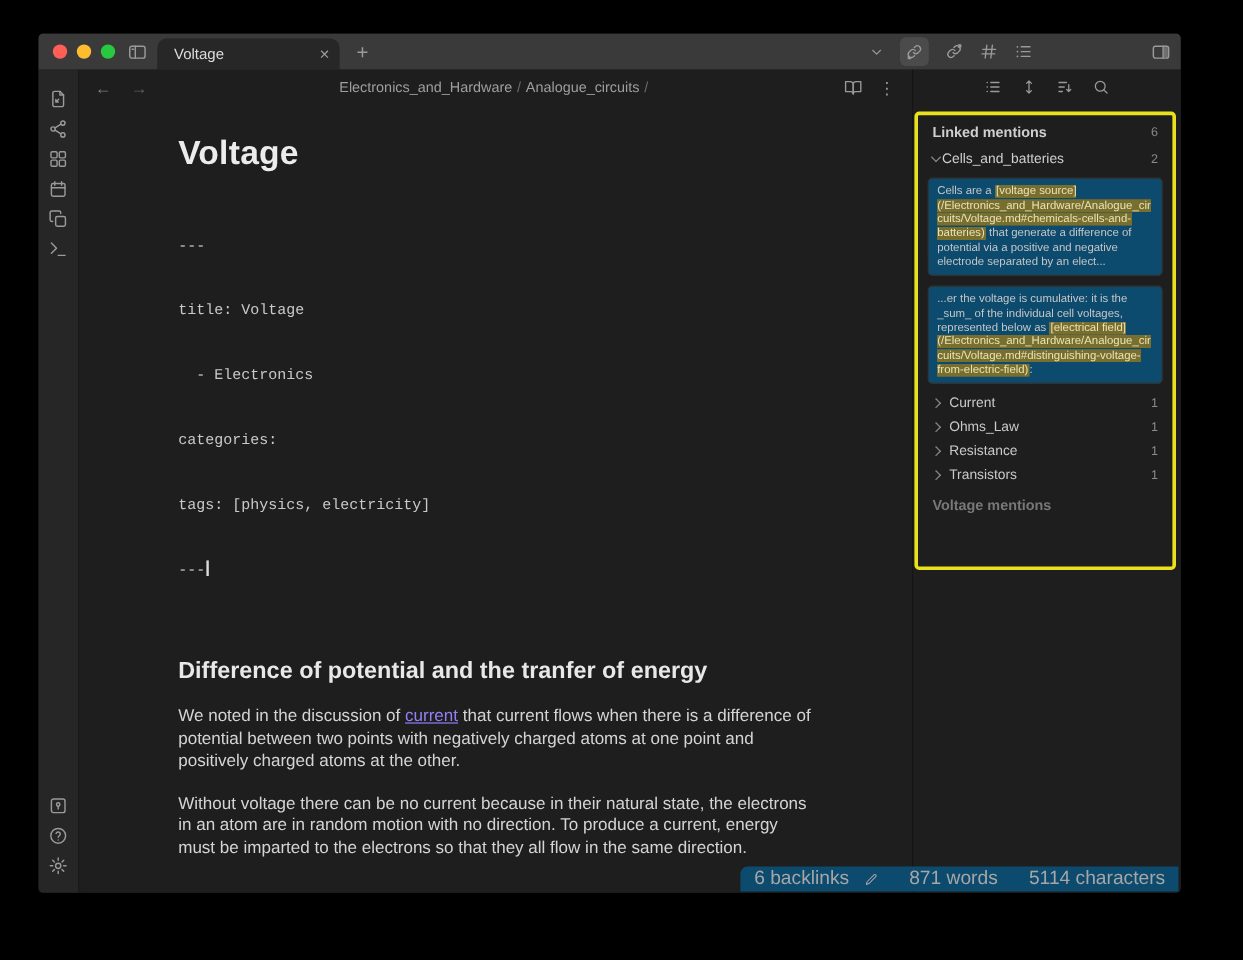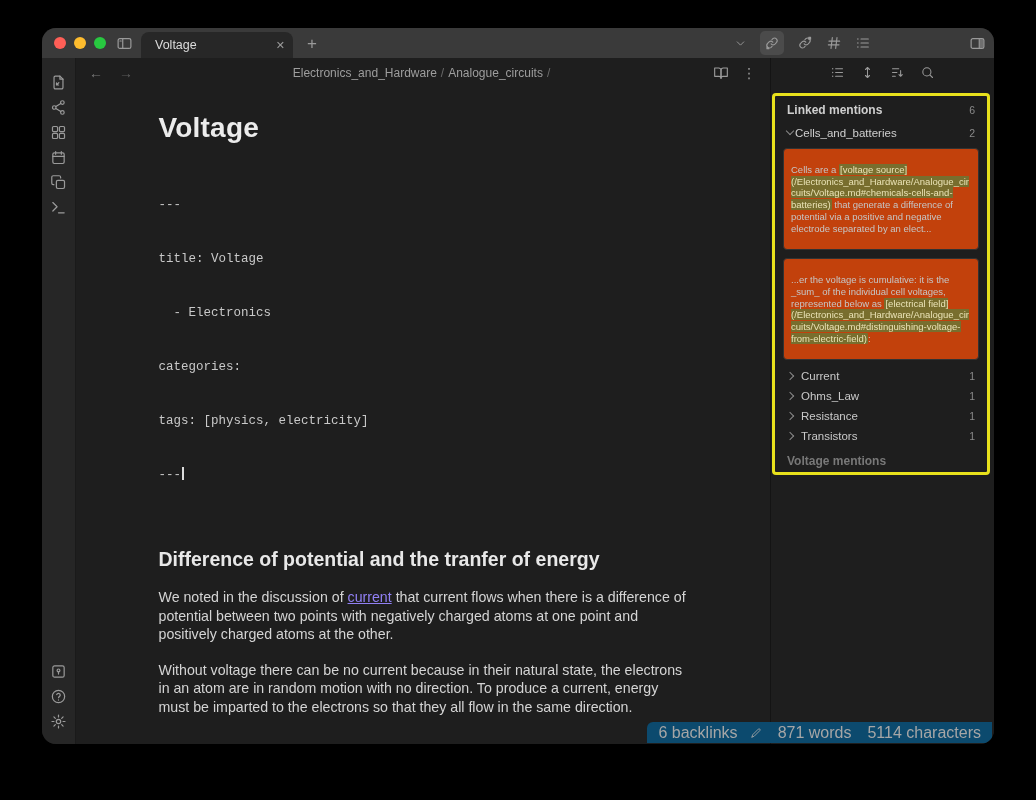--- a/index.html
+++ b/index.html
@@ -1,18 +1,18 @@
 <!DOCTYPE html>
 <html><head>
 <meta charset="utf-8">
 <style>
   html,body{margin:0;padding:0;width:1036px;height:800px;background:#000;overflow:hidden;
     font-family:"Liberation Sans",sans-serif;}
-  .window{position:absolute;left:42px;top:28px;width:952px;height:716px;background:#1e1e1e;
-    border-radius:14px;overflow:hidden;}
+  .window{position:absolute;left:32px;top:28px;width:952px;height:716px;background:#1e1e1e;
+    border-radius:4px;overflow:hidden;}
   
   .tabbar{position:absolute;top:0;left:0;right:0;height:30px;background:#3a3a3a;display:flex;align-items:center;}
   .traffic{display:flex;gap:8px;padding-left:12px;}
   .light{width:12px;height:12px;border-radius:50%;}
   .light.red{background:#ff5f57}.light.yellow{background:#febc2e}.light.green{background:#28c840}
   .tb-icon{display:flex;align-items:center;justify-content:center;color:#9a9a9a;}
   .tb-toggle-left{margin-left:10px;}
   .tab{margin-left:8px;width:152px;height:26px;align-self:flex-end;background:#272727;
     border-radius:8px 8px 0 0;display:flex;align-items:center;padding:0 8px 0 14px;box-sizing:border-box;}
   .tab-label{flex:1;font-size:12.5px;color:#dcdcdc;}
@@ -53,32 +53,32 @@
   .mentions{position:absolute;left:1px;top:35px;width:218px;height:382px;border:3px solid #e8e11c;
     border-radius:4px;box-sizing:border-box;padding-top:6px;overflow:hidden;}
   .bl-header{display:flex;align-items:center;padding:0 12px;height:15px;}
   .bl-header .lbl{font-size:12px;font-weight:700;color:#cfcfcf;}
   .bl-count{margin-left:auto;font-size:10.5px;color:#8a8a8a;}
   .bl-group{display:flex;align-items:center;gap:2px;padding:0 12px;height:15px;margin-top:8px;}
   .bl-group .lbl{font-size:11.5px;color:#cfcfcf;}
   .chev{width:5px;height:5px;border-right:1.4px solid #8a8a8a;border-bottom:1.4px solid #8a8a8a;flex:none;}
   .chev.down{transform:rotate(45deg);margin-top:-3px;}
   .chev.right{transform:rotate(-45deg);}
-  .bl-card{margin:8px 8px 0;background:#c2410c;border:1px solid #323232;border-radius:4px;
-    padding:15px 7px;font-size:9.5px;line-height:11.7px;color:#c6c6c6;overflow-wrap:anywhere;}
+  .bl-card{margin:8px 8px 0;background:#0c4a6e;border:1px solid #323232;border-radius:4px;
+    padding:5px 7px;font-size:9.5px;line-height:11.7px;color:#c6c6c6;overflow-wrap:anywhere;}
   .hl{background:#786e2e;color:#eae3b6;padding:0 1px;border-radius:1px;}
   .bl-items{margin-top:6px;}
   .bl-item{display:flex;align-items:center;gap:8px;padding:0 12px;height:20px;}
   .bl-item .lbl{font-size:11.5px;color:#c9c9c9;}
   .bl-unlinked{margin-top:8px;padding:0 12px;font-size:12px;font-weight:700;color:#787878;}
   
   .statusbar{position:absolute;right:2px;bottom:1px;height:21px;background:#0c4a6e;
     border-radius:6px 0 0 0;display:flex;align-items:center;gap:12px;padding:0 11px;
     font-size:16px;color:#a6a6a6;}
-  .statusbar .grp{display:flex;align-items:center;gap:16px;}
+  .statusbar .grp{display:flex;align-items:center;gap:26px;}
 </style>
 </head>
 <body>
 
 <div class="window">
 
   <div class="tabbar">
     <div class="traffic">
       <div class="light red"></div>
       <div class="light yellow"></div>

